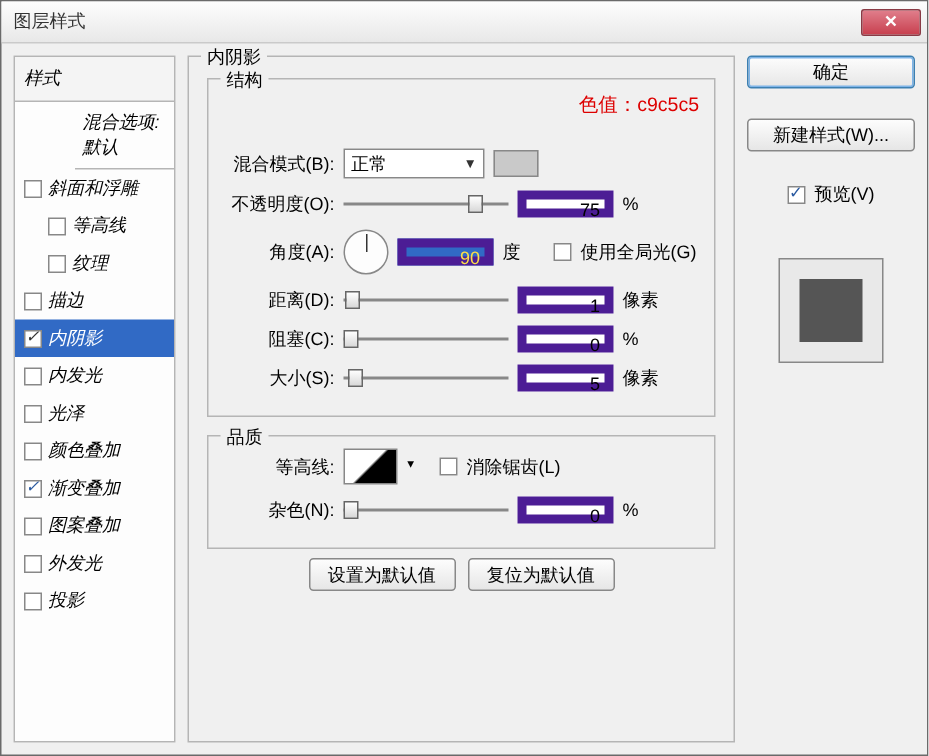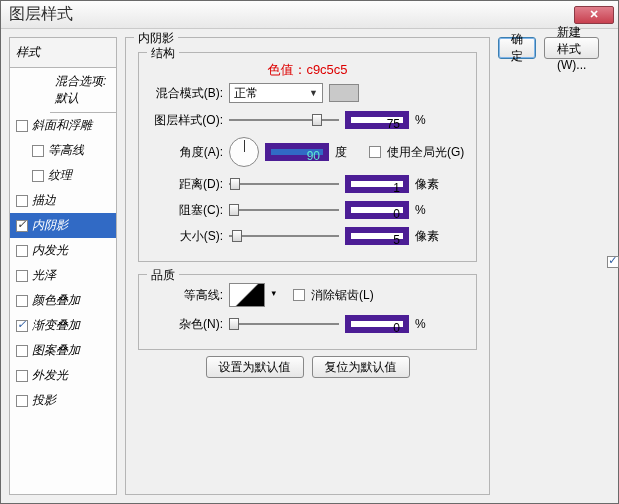--- a/index.html
+++ b/index.html
@@ -1,19 +1,19 @@
 <!DOCTYPE html>
 <html><head>
 <meta charset="utf-8">
 <style>
 * { box-sizing: border-box; margin: 0; padding: 0; }
 body { font-family: "Microsoft YaHei", Tahoma, sans-serif; font-size: 12px; background: #fff; }
 .dialog { width: 619px; height: 504px; border: 1px solid #6a6a6a; background: #f0f0f0; display: flex; flex-direction: column; }
 .titlebar { height: 28px; background: linear-gradient(#fdfdfd, #e8e8e8); border-bottom: 1px solid #cacaca; display: flex; align-items: center; padding: 0 4px 0 8px; }
-.titlebar .title { flex: 1; font-size: 16px; color: #333; }
+.titlebar .title { flex: 1; font-size: 12px; color: #333; }
 .titlebar .close { width: 40px; height: 18px; background: linear-gradient(#e07e8b,#c8404f); border: 1px solid #8a3a45; border-radius: 2px; display: flex; align-items: center; justify-content: center; color: #fff; font-weight: bold; font-size: 11px; }
 .body { flex: 1; display: flex; padding: 8px; gap: 8px; }
 .styles-panel { width: 108px; border: 1px solid #b5b5b5; background: #fdfdfd; display: flex; flex-direction: column; font-style: italic; }
 .styles-header { border-bottom: 1px solid #b5b5b5; padding: 6px; background: #f4f4f4; }
 .blend-opt { border-bottom: 1px solid #b5b5b5; padding: 5px; background: #fdfdfd; margin-left: 40px; }
 .style-item { padding: 4px 6px; display: flex; align-items: center; gap: 4px; }
 .style-item.indent { padding-left: 22px; }
 .style-item.sel { background: #316ac5; color: #fff; }
 .cb { width: 12px; height: 12px; border: 1px solid #888; background: #fff; display: inline-block; position: relative; flex-shrink: 0; }
 .cb.ck::after { content: "✓"; position: absolute; top: -3px; left: 0; font-size: 11px; color: #333; }
@@ -24,31 +24,31 @@
 .legend { position: absolute; top: -8px; left: 8px; background: #f0f0f0; padding: 0 4px; font-size: 12px; }
 .row { display: flex; align-items: center; margin-bottom: 8px; gap: 6px; }
 .lbl { width: 74px; text-align: right; }
 .select { width: 94px; height: 20px; border: 1px solid #888; background: #fff; display: flex; align-items: center; padding: 0 4px; position: relative; }
 .select::after { content: "▼"; position: absolute; right: 4px; font-size: 9px; color: #333; }
 .swatch { width: 30px; height: 18px; background: #c9c9c9; border: 1px solid #888; }
 .slider { width: 110px; height: 18px; position: relative; display: flex; align-items: center; }
 .slider .track { height: 2px; background: #888; width: 100%; position: absolute; top: 8px; }
 .slider .thumb { width: 10px; height: 12px; background: linear-gradient(#fff,#d8d8d8); border: 1px solid #666; position: absolute; top: 3px; }
 .inp { width: 64px; height: 18px; border: 6px solid #4c1d95; background: #fff; padding: 0 3px; text-align: right; }
-.inp.sel { background: #316ac5; color: #5eead4; }
+.inp.sel { background: #316ac5; color: #fde047; }
 .unit { width: 28px; }
 .angle-dial { width: 30px; height: 30px; border: 1px solid #888; border-radius: 50%; background: #fdfdfd; position: relative; }
 .angle-dial::after { content: ""; position: absolute; width: 1px; height: 12px; background: #333; left: 14px; top: 2px; }
 .annotation { color: #d00; font-size: 13px; }
 .subfs { border: 1px solid #b5b5b5; padding: 8px 10px; position: relative; margin-top: 4px; }
 .contour-swatch { width: 36px; height: 24px; border: 1px solid #888; background: linear-gradient(135deg,#fff 0 48%,#000 52% 100%); display: inline-block; position: relative; }
 .contour-swatch::after { content: "▾"; position: absolute; right: -12px; top: 4px; font-size: 9px; }
 .btnrow { display: flex; gap: 8px; justify-content: center; margin-top: 6px; }
 .btn { height: 22px; border: 1px solid #888; background: linear-gradient(#fdfdfd,#e6e6e6); padding: 0 12px; display: flex; align-items: center; border-radius: 3px; }
-.rpanel { width: 112px; display: flex; flex-direction: row; gap: 8px; }
+.rpanel { width: 112px; display: flex; flex-direction: column; gap: 20px; }
 .rpanel .btn { width: 100%; justify-content: center; }
 .preview-box { width: 70px; height: 70px; border: 1px solid #888; background: #e9e9e9; display: flex; align-items: center; justify-content: center; margin: 6px auto; }
 .preview-inner { width: 42px; height: 42px; background: #555; }
 </style>
 </head>
 <body>
 
 <div class="dialog">
   <div class="titlebar">
     <span class="title">图层样式</span>
@@ -109,30 +109,30 @@
           <span class="cb"></span>
           <span>投影</span>
         </div>
     </div>
 
     <div class="main">
       <div class="fieldset main-fs">
         <span class="legend">内阴影</span>
         <div class="subfs">
           <span class="legend">结构</span>
-          <div style="text-align:center;margin-bottom:4px"><span class="annotation">色值：c9c5c5</span></div>
+          <div style="text-align:right;margin-bottom:20px"><span class="annotation">色值：c9c5c5</span></div>
           <div class="row">
             <span class="lbl">混合模式(B):</span>
             <div class="select">
                 <span>正常</span>
               </div>
             <div class="swatch"></div>
           </div>
           <div class="row">
-            <span class="lbl">图层样式(O):</span>
+            <span class="lbl">不透明度(O):</span>
             <div class="slider">
                 <div class="track"></div>
                 <div class="thumb" style="left:75%"></div>
               </div>
             <div class="inp">75</div>
             <span class="unit">%</span>
           </div>
           <div class="row">
             <span class="lbl">角度(A):</span>
             <div class="angle-dial"></div>

